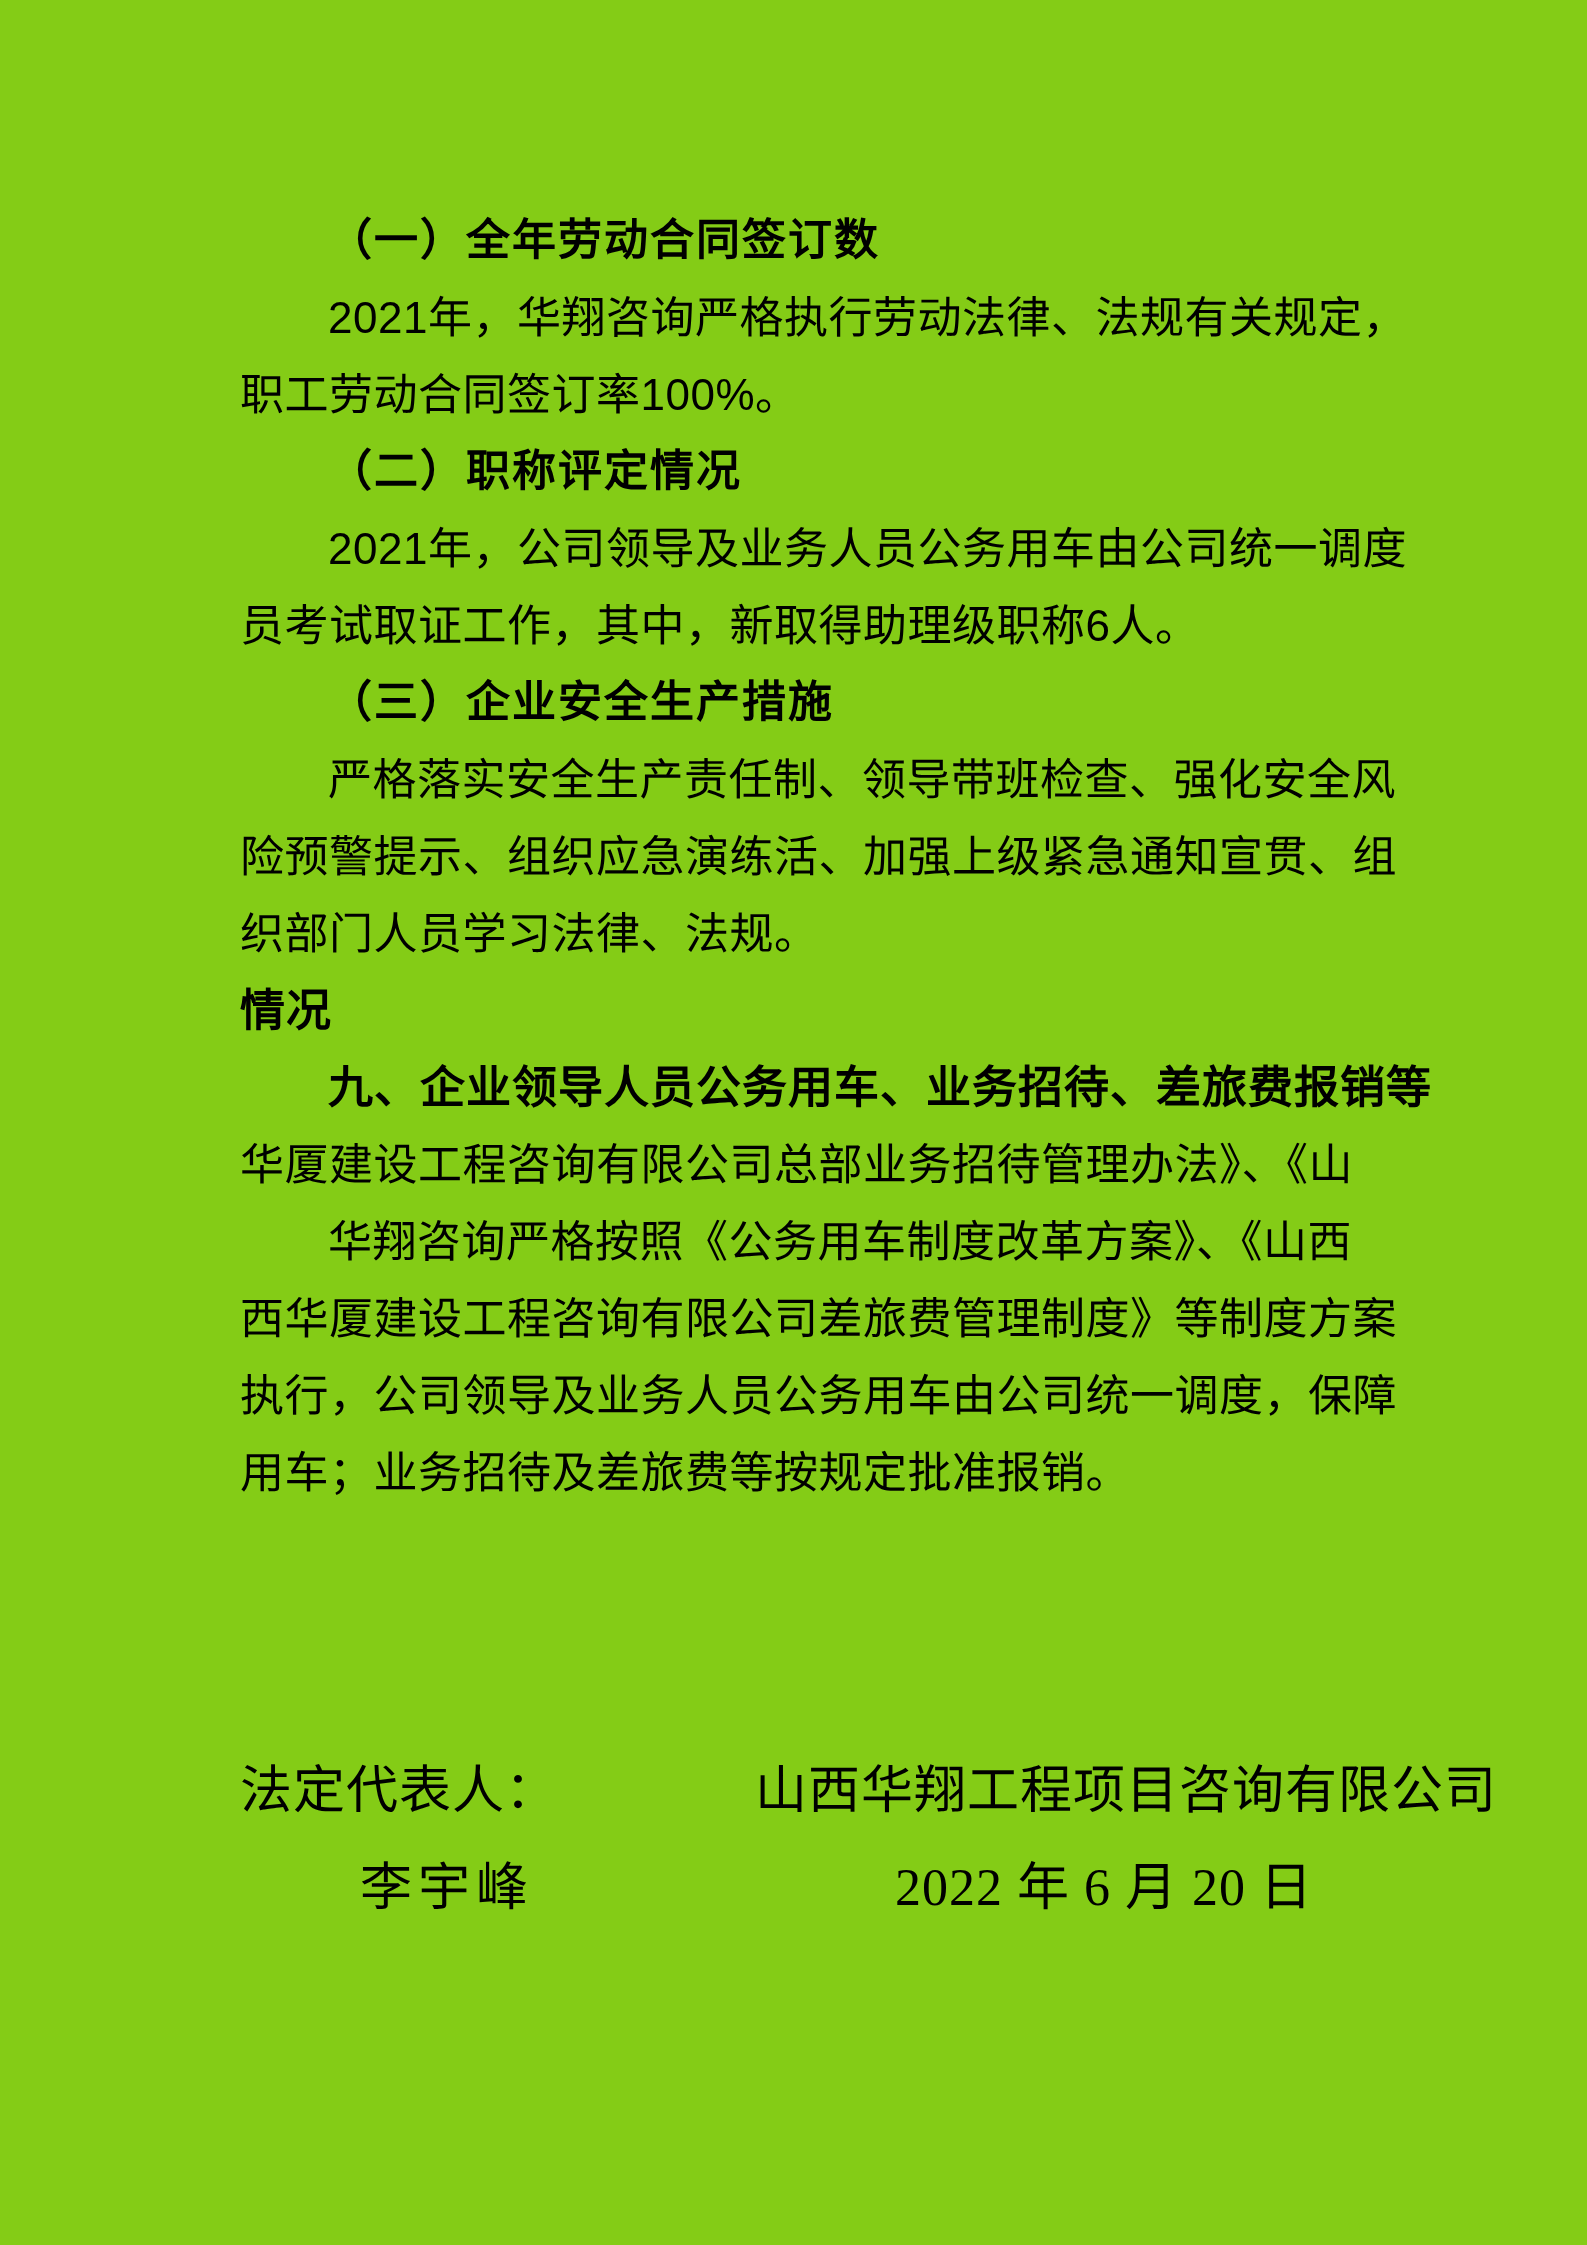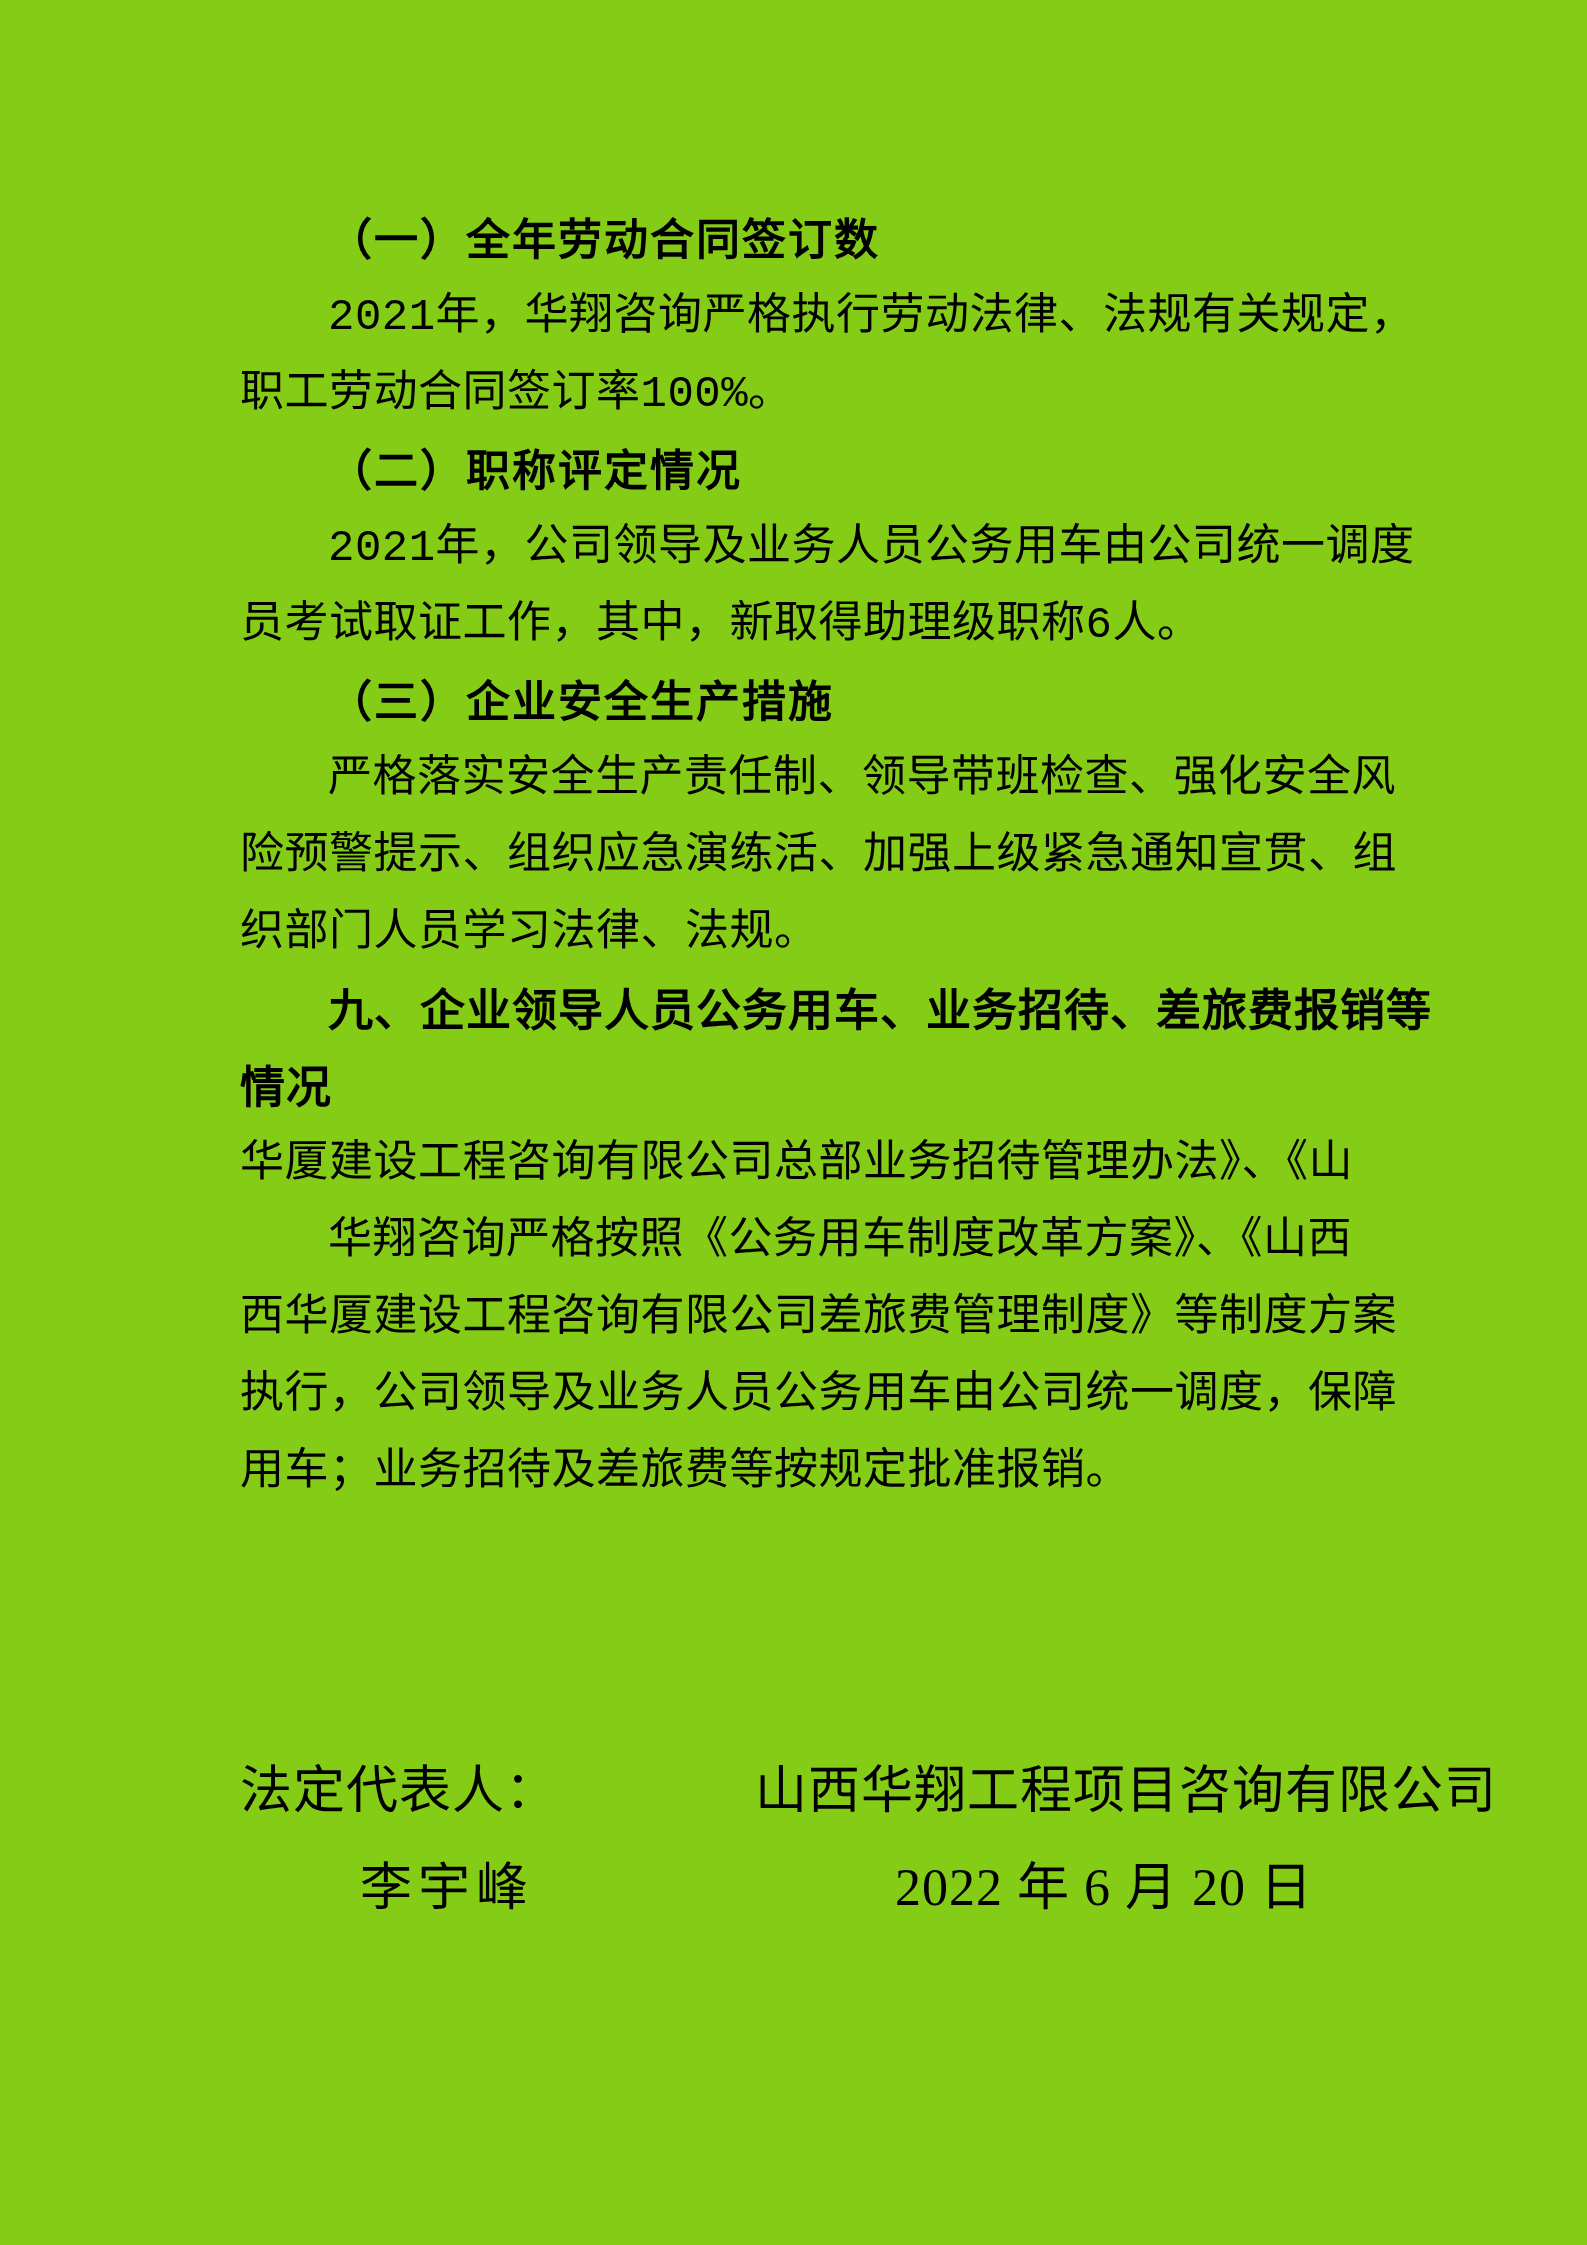--- a/index.html
+++ b/index.html
@@ -26,21 +26,21 @@
     font-size: 44px;
     line-height: 77px;
     white-space: pre;
     letter-spacing: 0.5px;
     color: #000000;
   }
   .line.indent {
     padding-left: 88px;
   }
   .line.body {
-    font-family: Liberation Mono, monospace;
+    font-family: Liberation Sans, sans-serif;
   }
   .line.heading-kai {
     font-family: "Liberation Serif", "DejaVu Serif", serif;
     font-weight: bold;
     letter-spacing: 2px;
   }
   .line.heading-hei {
     font-family: "Liberation Sans", "DejaVu Sans", sans-serif;
     font-weight: bold;
     font-size: 45px;
@@ -81,22 +81,22 @@
   <div class="line heading-kai indent">（一）全年劳动合同签订数</div>
       <div class="line body indent">2021年，华翔咨询严格执行劳动法律、法规有关规定，</div>
       <div class="line body">职工劳动合同签订率100%。</div>
       <div class="line heading-kai indent">（二）职称评定情况</div>
       <div class="line body indent">2021年，公司领导及业务人员公务用车由公司统一调度</div>
       <div class="line body">员考试取证工作，其中，新取得助理级职称6人。</div>
       <div class="line heading-kai indent">（三）企业安全生产措施</div>
       <div class="line body indent">严格落实安全生产责任制、领导带班检查、强化安全风</div>
       <div class="line body">险预警提示、组织应急演练活、加强上级紧急通知宣贯、组</div>
       <div class="line body">织部门人员学习法律、法规。</div>
+      <div class="line heading-hei">情况</div>
       <div class="line heading-hei indent">九、企业领导人员公务用车、业务招待、差旅费报销等</div>
-      <div class="line heading-hei">情况</div>
       <div class="line body">华厦建设工程咨询有限公司总部业务招待管理办法》、《山</div>
       <div class="line body indent">华翔咨询严格按照《公务用车制度改革方案》、《山西</div>
       <div class="line body">西华厦建设工程咨询有限公司差旅费管理制度》等制度方案</div>
       <div class="line body">执行，公司领导及业务人员公务用车由公司统一调度，保障</div>
       <div class="line body">用车；业务招待及差旅费等按规定批准报销。</div>
     </div>
 
   <div class="signature">
     <div class="sig-row">
       <span class="sig-abs sig-label">法定代表人：</span>

